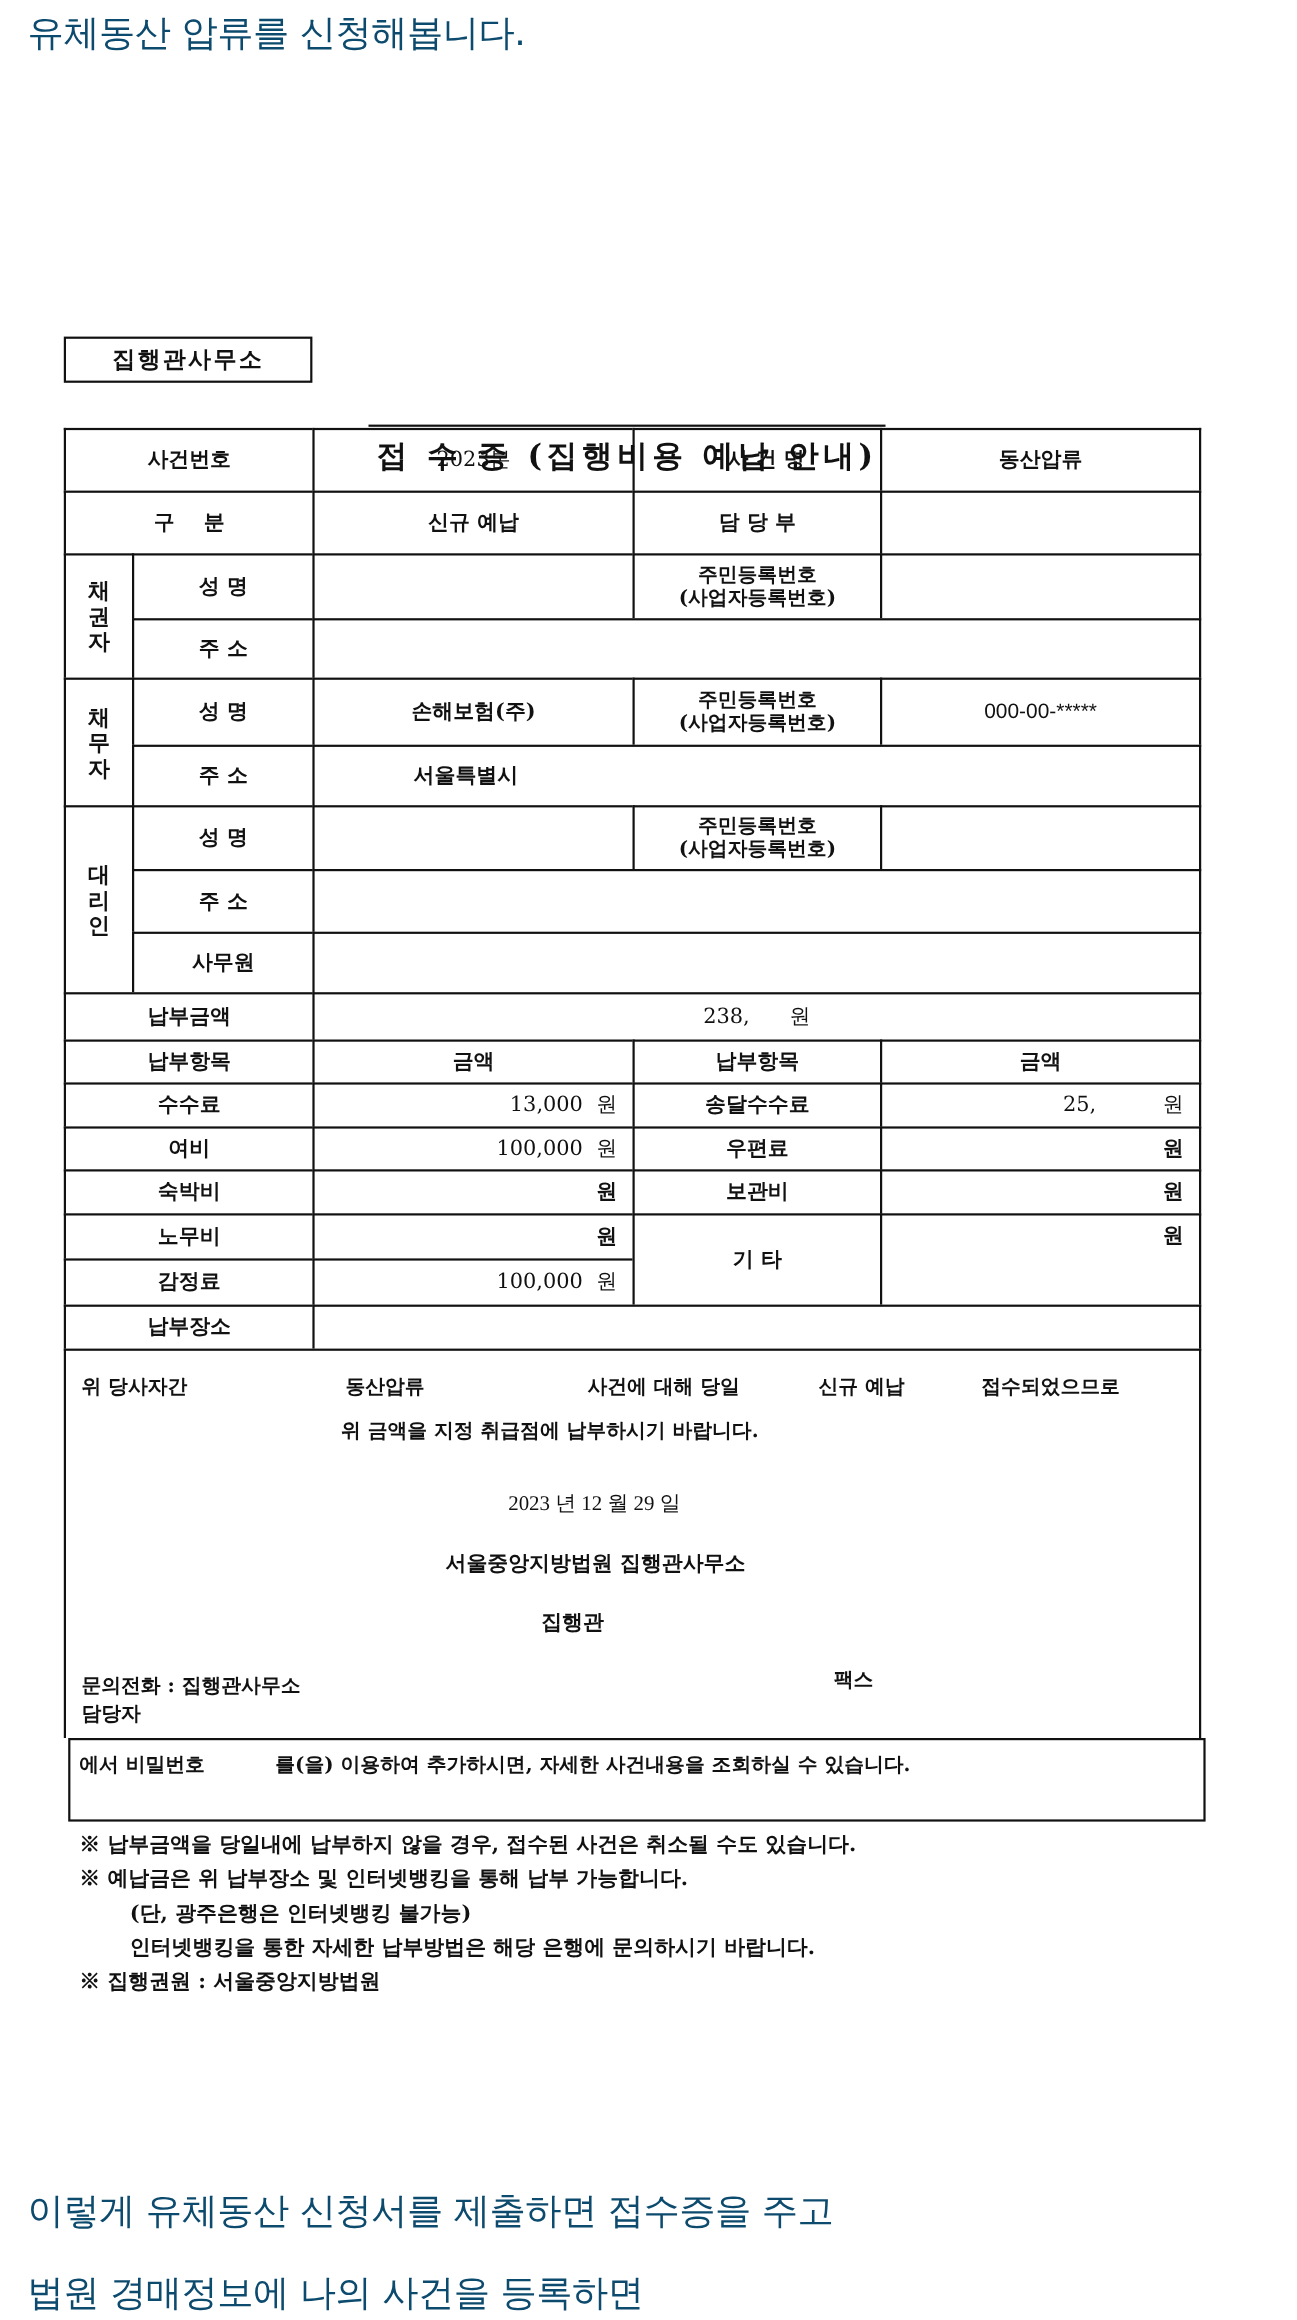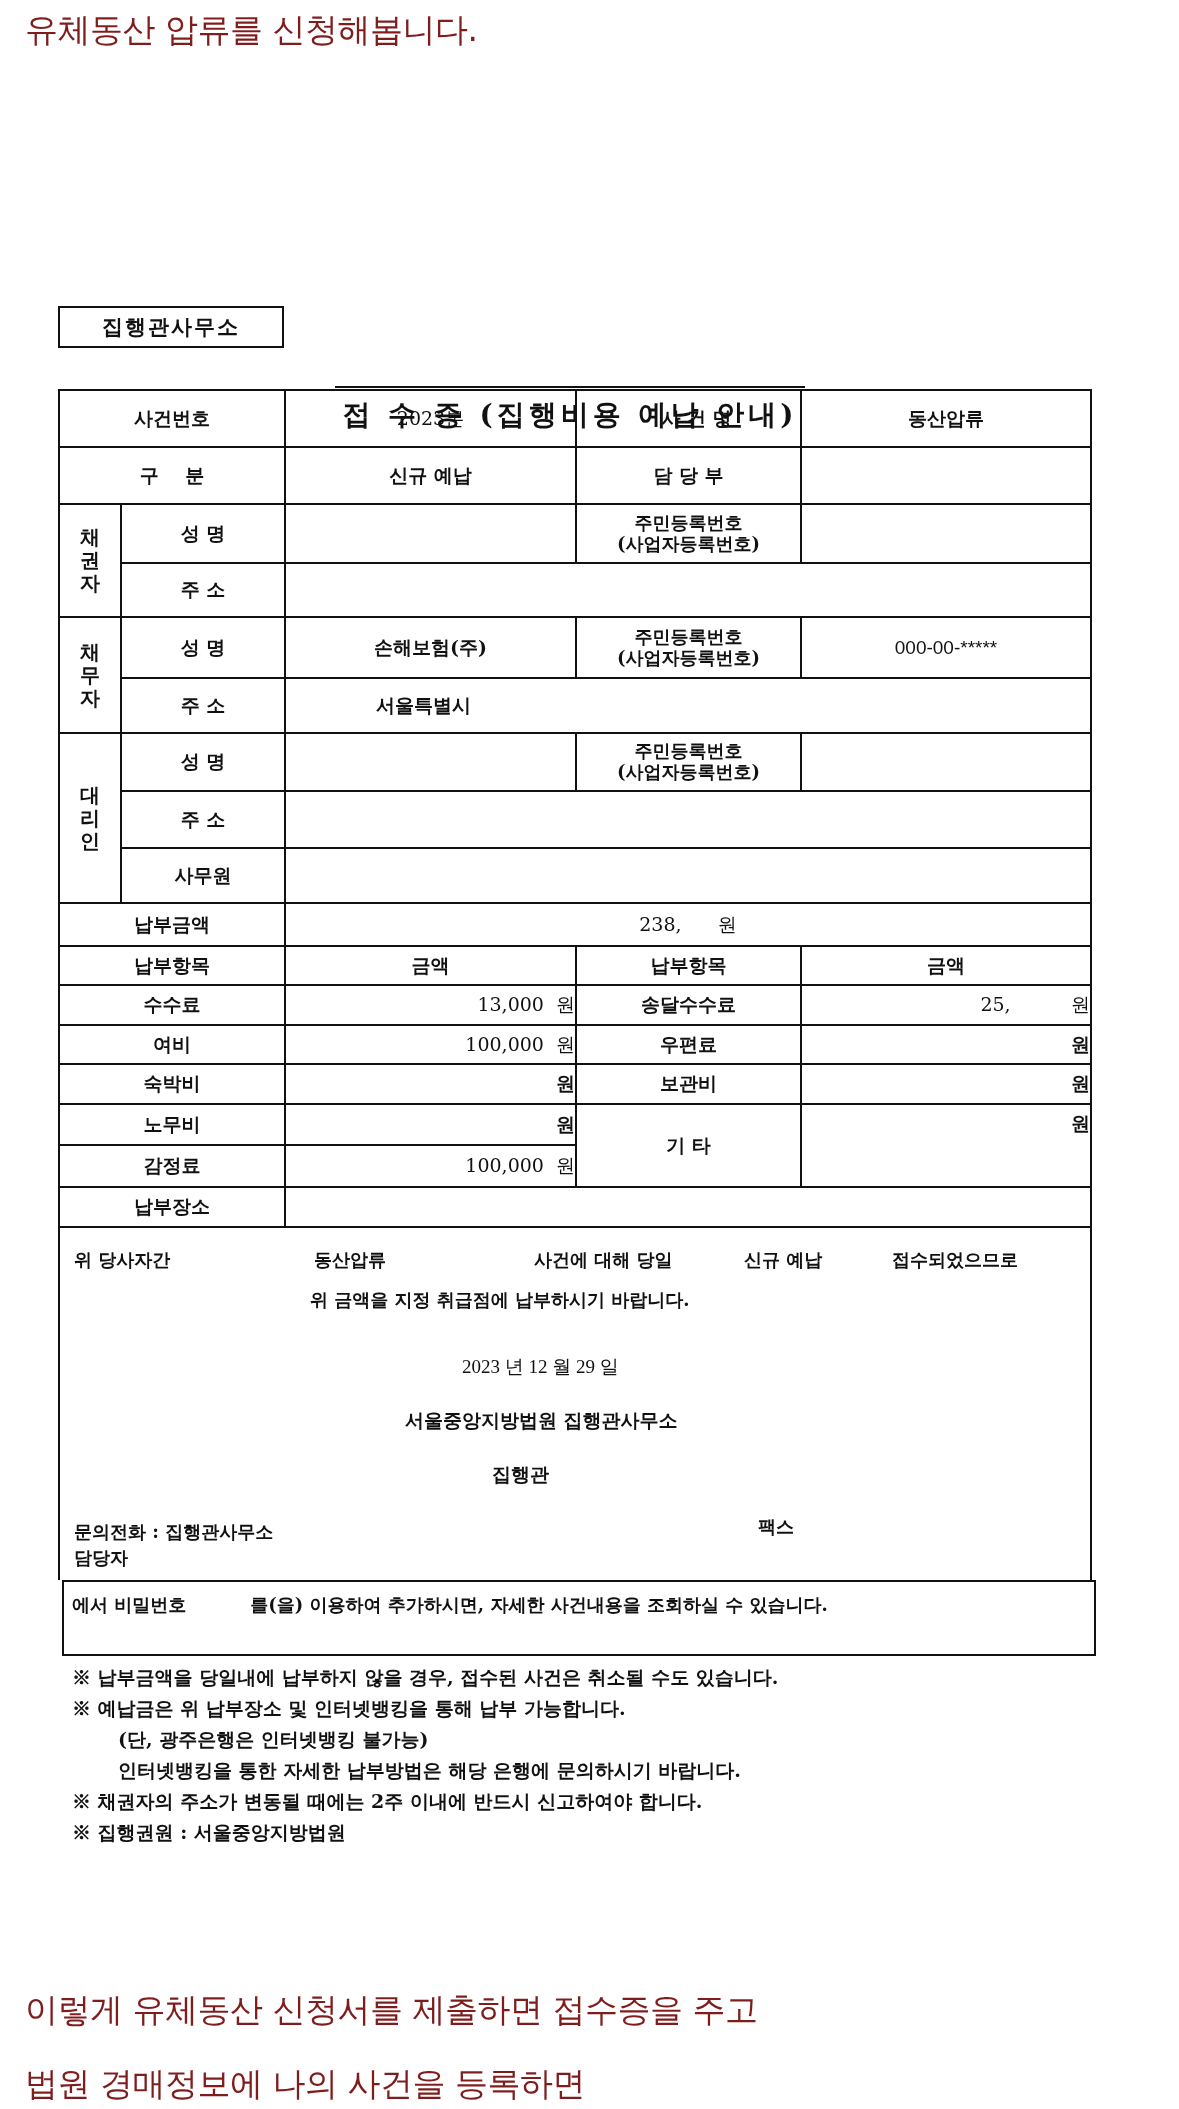--- a/index.html
+++ b/index.html
@@ -1,26 +1,26 @@
 <!DOCTYPE html>
 <html><head>
 <meta charset="utf-8">
 <style>
   html, body { margin:0; padding:0; background:#ffffff; }
   body { width:1179px; height:2109px; position:relative; overflow:hidden;
          font-family: "DejaVu Sans", "Liberation Sans", sans-serif; color:#1f1f1f; }
-  .blog-text { position:absolute; left:25px; font-size:33px; color:#7f1d1d; letter-spacing:-0.5px; white-space:nowrap; }
+  .blog-text { position:absolute; left:25px; font-size:33px; color:#0c4a6e; letter-spacing:-0.5px; white-space:nowrap; }
   .doc { position:absolute; left:0; top:0; width:1179px; height:1900px; font-family:"DejaVu Serif", "Liberation Serif", serif; color:#111; }
   .stamp { position:absolute; left:58px; top:306px; width:222px; height:38px; border:2px solid #111;
            font-size:21px; font-weight:bold; display:flex; align-items:center; justify-content:center; letter-spacing:2px; }
   .doc-title { position:absolute; left:300px; top:348px; width:540px; text-align:center; font-size:28px; font-weight:bold; letter-spacing:4px; white-space:nowrap;margin-top:48px; }
   .doc-title-underline { position:absolute; left:335px; top:386px; width:470px; height:2px; background:#111; }
   .cell { position:absolute; border-left:2px solid #111; border-top:2px solid #111; box-sizing:border-box;
           display:flex; align-items:center; justify-content:center; font-size:19px; font-weight:bold; text-align:right; line-height:1.15; }
-  .cell.r { justify-content:flex-end; font-weight:normal; }
+  .cell.r { justify-content:flex-end; padding-right:14px; font-weight:normal; }
   .cell.norm { font-weight:normal; }
   .vert { flex-direction:column; letter-spacing:0; }
   .notice { position:absolute; left:58px; top:1226px; width:1034px; height:354px; border-left:2px solid #111; border-right:2px solid #111; border-top:2px solid #111; box-sizing:border-box; }
   .notice .line1 { position:absolute; left:14px; top:20px; font-size:18px; font-weight:bold; white-space:nowrap; }
   .notice .line1 span { position:absolute; white-space:nowrap; }
   .notice .center { position:absolute; white-space:nowrap; font-size:19px; font-weight:bold; }
   .linkbox { position:absolute; left:62px; top:1580px; width:1034px; height:76px; border:2px solid #111; box-sizing:border-box; font-size:18px; font-weight:bold; padding:6px 8px; line-height:34px; white-space:nowrap; }
   .notes { position:absolute; left:72px; top:1662px; font-size:19px; font-weight:bold; line-height:31px; }
   .notes div { white-space:nowrap; }
   .notes .indent { padding-left:46px; }
@@ -138,19 +138,18 @@
     <div>
       <span>에서 비밀번호</span><span style="display:inline-block;width:64px;"></span><span>를(을) 이용하여 추가하시면, 자세한 사건내용을 조회하실 수 있습니다.</span>
     </div>
   </div>
 
   <div class="notes">
     <div>※ 납부금액을 당일내에 납부하지 않을 경우, 접수된 사건은 취소될 수도 있습니다.</div>
     <div>※ 예납금은 위 납부장소 및 인터넷뱅킹을 통해 납부 가능합니다.</div>
     <div class="indent">(단, 광주은행은 인터넷뱅킹 불가능)</div>
     <div class="indent">인터넷뱅킹을 통한 자세한 납부방법은 해당 은행에 문의하시기 바랍니다.</div>
-    <div>※ 채권자의 주소가 변동될 때에는 2주 이내에 반드시 신고하여야 합니다.</div>
     <div>※ 집행권원 : 서울중앙지방법원</div>
   </div>
 </div>
 
 <div class="blog-text" style="top:1988px;">이렇게 유체동산 신청서를 제출하면 접수증을 주고</div>
 <div class="blog-text" style="top:2062px;">법원 경매정보에 나의 사건을 등록하면</div>
 
 </body></html>

